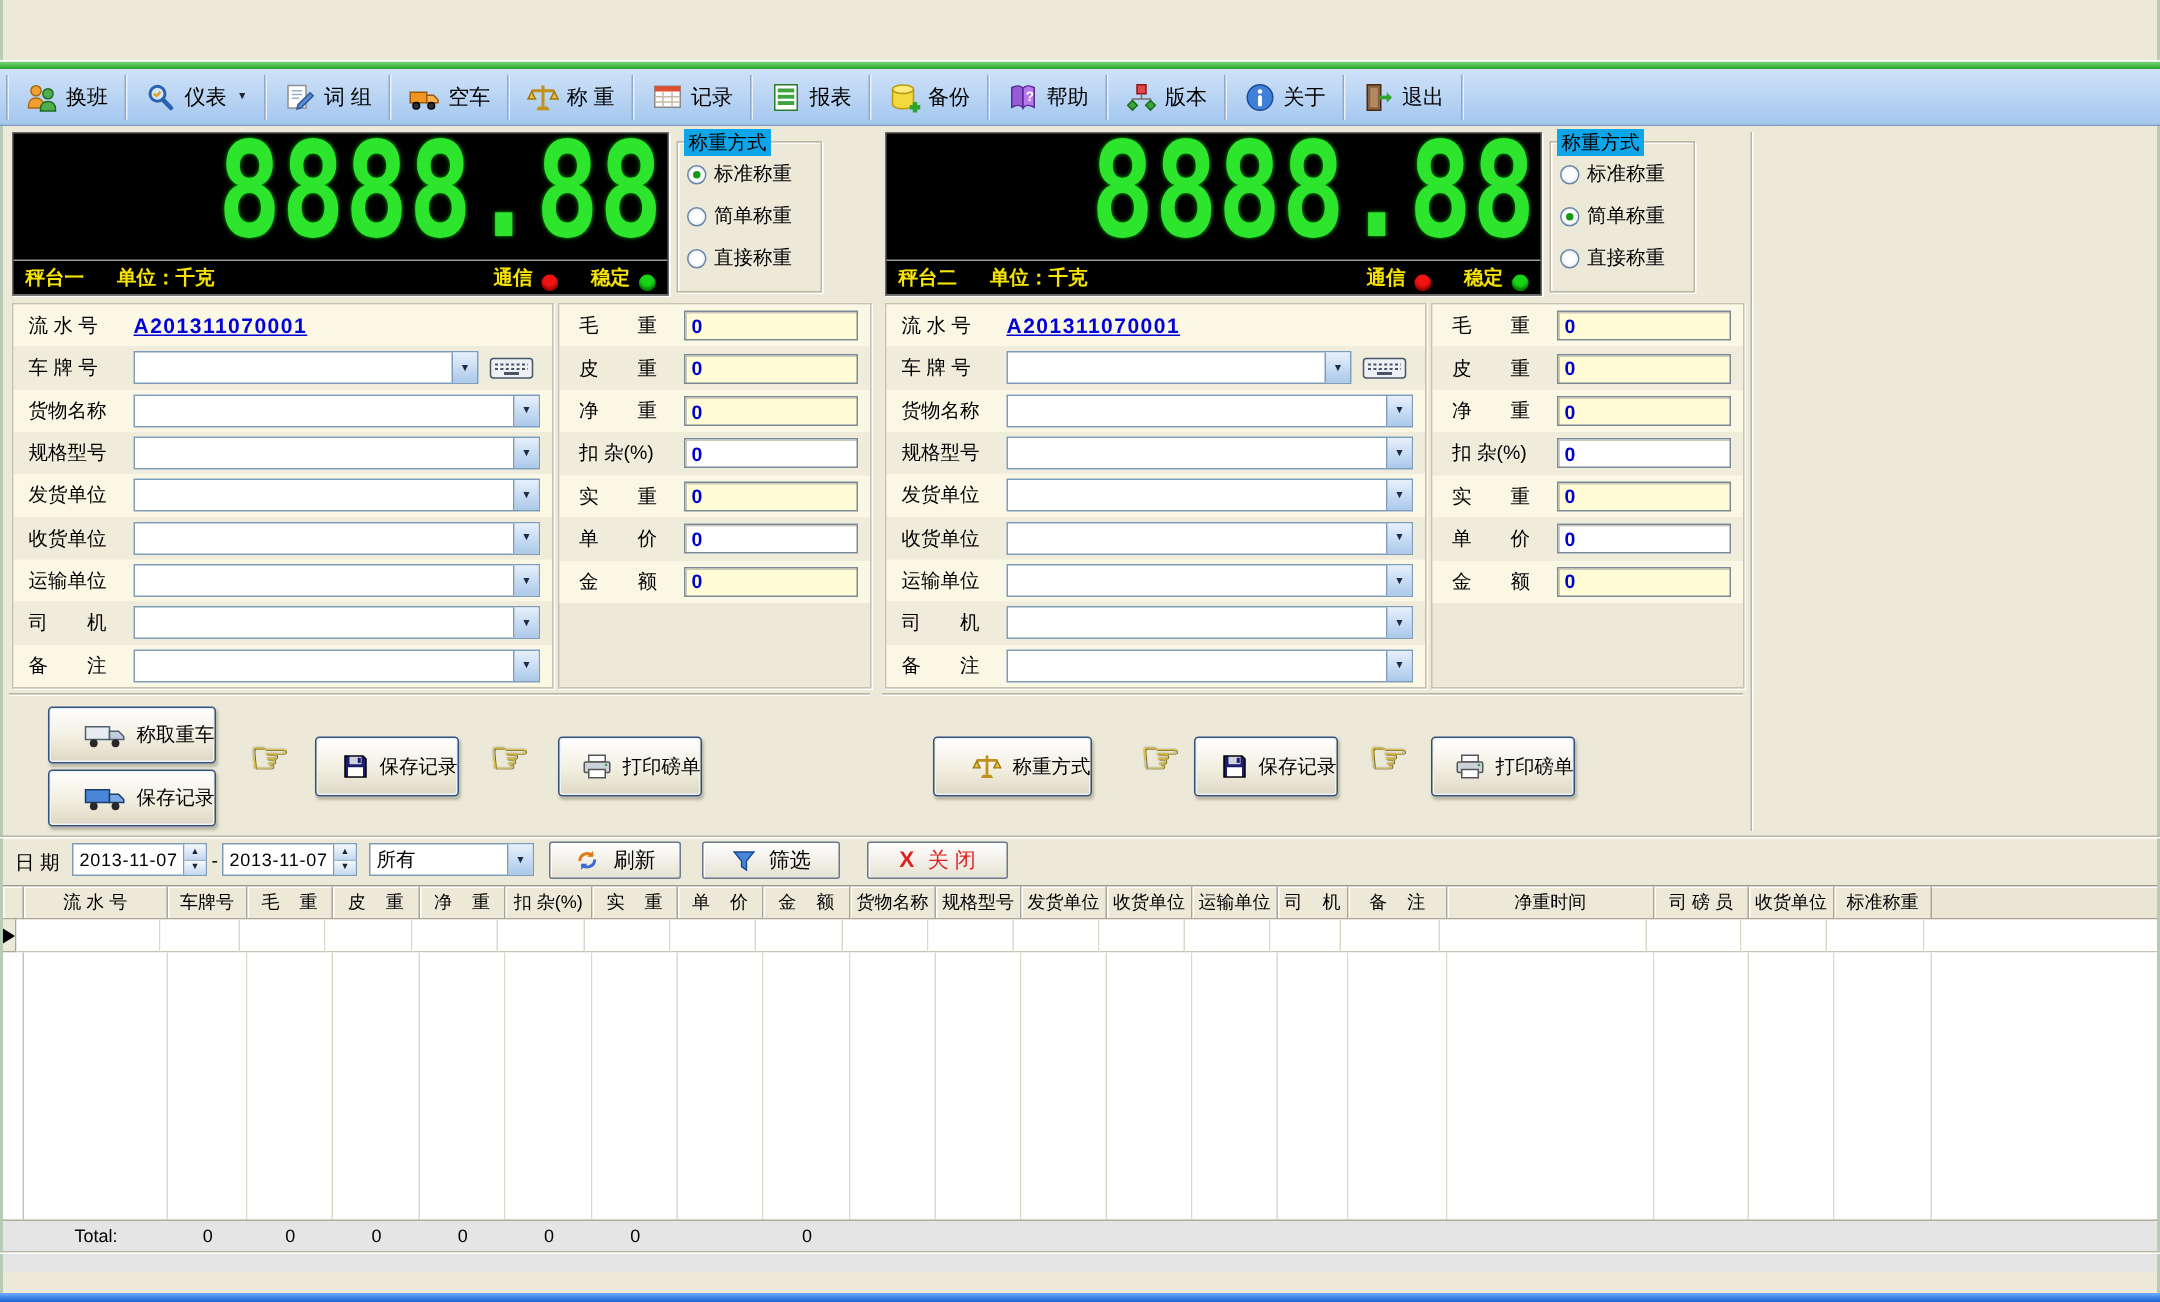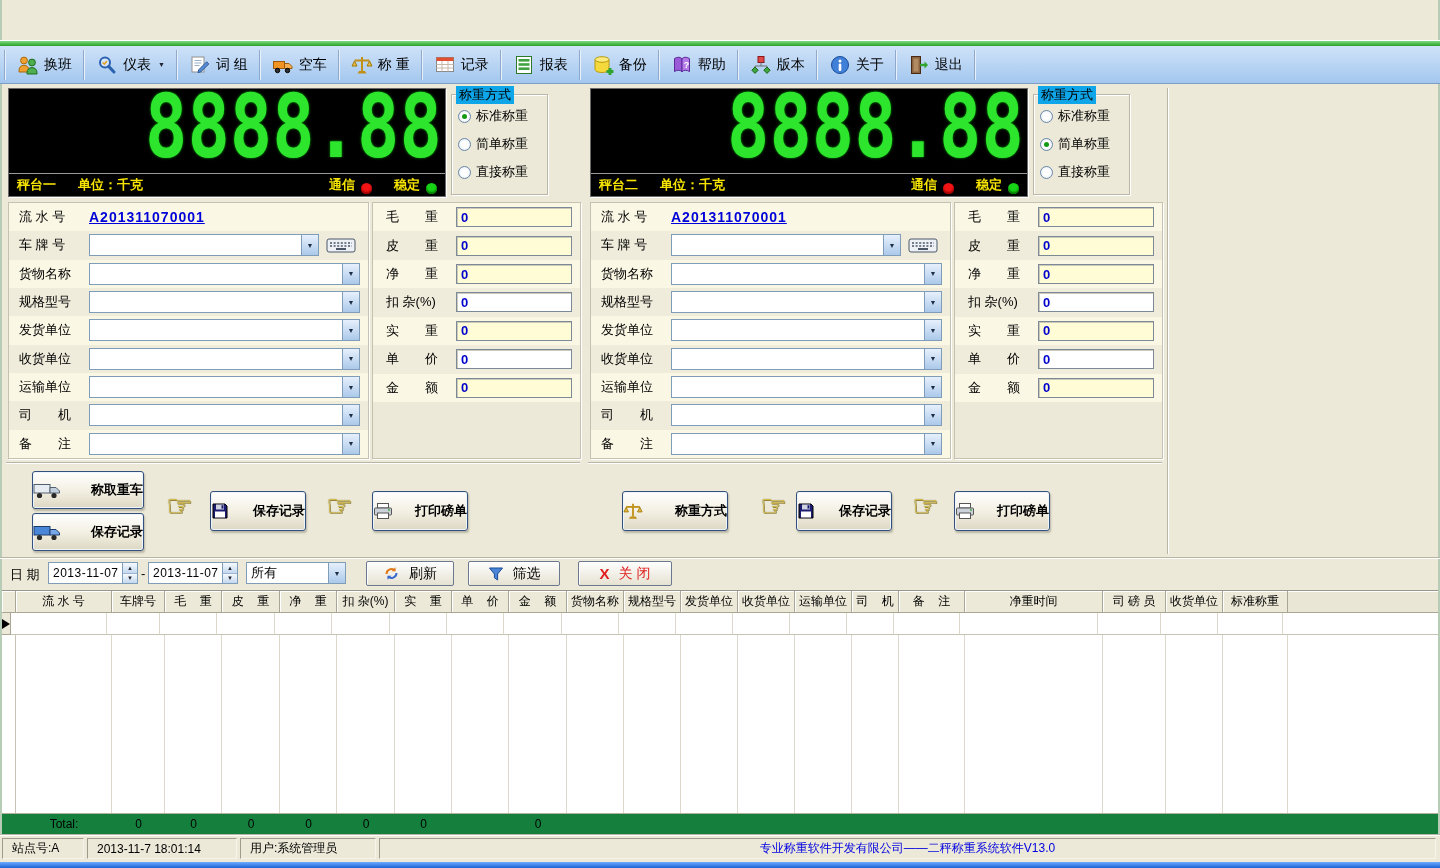--- a/index.html
+++ b/index.html
@@ -54,21 +54,21 @@
   .cval{flex:1;padding-left:4px;font-size:13px;overflow:hidden;white-space:nowrap}
   .combo-btn{width:17px;height:100%;background:linear-gradient(#e7f0fc,#abc9ea);border-left:1px solid #7f9db9;display:flex;align-items:center;justify-content:center;font-size:7px;color:#1c2c44;flex:none}
   .kbd-btn{margin-left:7px;display:flex;align-items:center;cursor:pointer}
   .caret-line{width:1px;height:14px;background:#000}
   .wlabel{width:83px;padding-left:13px;font-size:13px;white-space:pre;flex:none}
   .winput{width:116px;height:20px;border:1px solid #7c8a97;box-shadow:inset 1px 1px 0 #cdc9ba;color:#0000cc;font-weight:bold;font-size:13px;display:flex;align-items:center;padding-left:4px;cursor:text}
   .winput.yellow{background:#fffcd6}
   .winput.white{background:#fff}
 
   .btnrow{position:absolute;left:2px;top:376px;width:574px;height:94px;border-top:1px solid #b9b5a4;box-shadow:0 1px 0 #fff inset}
-  .xpbtn{position:absolute;display:flex;align-items:center;justify-content:space-between;gap:7px;background:linear-gradient(#ffffff,#f2eee0 55%,#ddd8c4);border:1px solid #35507c;border-radius:3px;box-shadow:inset 0 0 0 1px #eef4fb,1px 2px 2px rgba(90,90,70,.35);font-size:13px;font-weight:bold;color:#000;cursor:pointer;white-space:pre}
+  .xpbtn{position:absolute;display:flex;align-items:center;justify-content:flex-end;gap:7px;background:linear-gradient(#ffffff,#f2eee0 55%,#ddd8c4);border:1px solid #35507c;border-radius:3px;box-shadow:inset 0 0 0 1px #eef4fb,1px 2px 2px rgba(90,90,70,.35);font-size:13px;font-weight:normal;color:#000;cursor:pointer;white-space:pre}
   .hand{position:absolute;font-size:30px;line-height:30px;color:#f2cf3e;text-shadow:1px 1px 0 #7a6a10,0 0 1px #333}
 
   
   .groove{position:absolute;left:0;top:557px;width:1440px;height:2px;border-top:1px solid #b9b5a4;border-bottom:1px solid #fff}
   .filterbar{position:absolute;left:0;top:559px;width:1440px;height:29px}
   .flabel2{position:absolute;left:10px;top:7px;font-size:13px;white-space:pre}
   .datebox{position:absolute;top:3px;height:22px;background:#fff;border:1px solid #7f9db9;display:flex;font-size:12px;cursor:text}
   .dval{flex:1;display:flex;align-items:center;padding-left:4px;letter-spacing:.5px}
   .spin{width:15px;display:flex;flex-direction:column;border-left:1px solid #7f9db9;flex:none}
   .spin .sb{flex:1;background:linear-gradient(#f6fafd,#c4d8f0);border-bottom:1px solid #9eb6d4;font-size:6px;display:flex;align-items:center;justify-content:center;color:#223;cursor:pointer}
@@ -84,21 +84,21 @@
   .cell{flex:none;overflow:hidden}
   .selc{width:14px}
   .c0{width:96px}.c1{width:53px}.c2{width:57px}.c3{width:58px}.c4{width:57px}.c5{width:58px}.c6{width:57px}.c7{width:57px}.c8{width:58px}.c9{width:57px}.c10{width:57px}.c11{width:57px}.c12{width:57px}.c13{width:57px}.c14{width:47px}.c15{width:66px}.c16{width:138px}.c17{width:63px}.c18{width:57px}.c19{width:65px}
   .th{height:22px;background:#ece9d8;border-right:1px solid #a9a695;border-bottom:1px solid #a9a695;box-shadow:inset 1px 1px 0 #fff;display:flex;align-items:center;justify-content:center;font-size:12px;white-space:pre;cursor:pointer}
   .thfill{flex:1;height:22px;background:#e9e6d6;border-bottom:1px solid #a9a695;box-shadow:inset 0 1px 0 #fff}
   .fcell{height:22px;border-right:1px solid #dcd9cc;border-bottom:1px solid #c6c3b6;background:#fff}
   .fsel{height:22px;background:#ece9d8;border-right:1px solid #a9a695;border-bottom:1px solid #a9a695;display:flex;align-items:center;justify-content:center}
   .tri{width:0;height:0;border-left:8px solid #000;border-top:5px solid transparent;border-bottom:5px solid transparent}
   .bcell{height:178px;border-right:1px solid #dcd9cc;background:#fff}
   .bsel{height:178px;border-right:1px solid #c6c3b6;background:#fff}
-  .totrow{position:absolute;left:0;top:222px;width:1436px;height:35px;background:#15803d;border-top:1px solid #b2af9e;display:flex}
+  .totrow{position:absolute;left:0;top:222px;width:1436px;height:35px;background:#e5e5e5;border-top:1px solid #b2af9e;display:flex}
   .tc{height:20px;display:flex;align-items:center;justify-content:center;font-size:12px;color:#000;flex:none}
   .tcfill{flex:1}
 
   
   .groove2{position:absolute;left:0;top:834px;width:1440px;height:2px;border-top:1px solid #b9b5a4;border-bottom:1px solid #fff}
   .statusbar{position:absolute;left:0;top:836px;width:1440px;height:26px;background:#ece9d8}
   .spanel{position:absolute;top:2px;height:21px;border:1px solid;border-color:#9e9b8d #f6f4ea #f6f4ea #9e9b8d;display:flex;align-items:center;padding:0 9px;font-size:12px;white-space:pre}
   .spanel.company{justify-content:center;color:#0000e0}
   .blueband{position:absolute;left:0;top:862px;width:1440px;height:6px;background:linear-gradient(#6cabff,#1b63d6)}
 </style>
@@ -559,21 +559,21 @@
         </span>
     </div>
     <span class="dash">-</span>
     <div class="datebox" style="left:148px;width:90px">
       <span class="dval">2013-11-07</span>
       <span class="spin">
           <span class="sb">▲</span>
           <span class="sb">▼</span>
         </span>
     </div>
-    <div class="combo" style="position:absolute;left:246px;top:3px;width:100px">
+    <div class="combo" style="position:absolute;left:246px;top:3px;width:110px">
       <span class="cval">所有</span>
       <span class="combo-btn">▼</span>
     </div>
     <div class="fbtn" style="left:366px;width:88px">
       <svg width="17" height="17" viewBox="0 0 17 17">
           <path d="M3.5 9a5 5 0 0 1 8.6-3.4" fill="none" stroke="#e07818" stroke-width="2"></path>
           <path d="M12.5 2.2v4h-4z" fill="#e07818"></path>
           <path d="M13.5 8a5 5 0 0 1-8.6 3.4" fill="none" stroke="#3a6ad0" stroke-width="2"></path>
           <path d="M4.5 14.8v-4h4z" fill="#3a6ad0"></path>
         </svg>
@@ -686,21 +686,15 @@
         <div class="tc c15"></div>
         <div class="tc c16"></div>
         <div class="tc c17"></div>
         <div class="tc c18"></div>
         <div class="tc c19"></div>
       <div class="tcfill"></div>
     </div>
   </div>
 
   <div class="groove2"></div>
-  <div class="statusbar">
-    <div class="spanel" style="left:2px;width:82px">站点号:A</div>
-    <div class="spanel" style="left:87px;width:150px">2013-11-7 18:01:14</div>
-    <div class="spanel" style="left:240px;width:136px">用户:系统管理员</div>
-    <div class="spanel company" style="left:379px;width:1057px">专业称重软件开发有限公司——二秤称重系统软件V13.0</div>
-  </div>
   <div class="blueband"></div>
 
 </div>
 
 </body></html>

